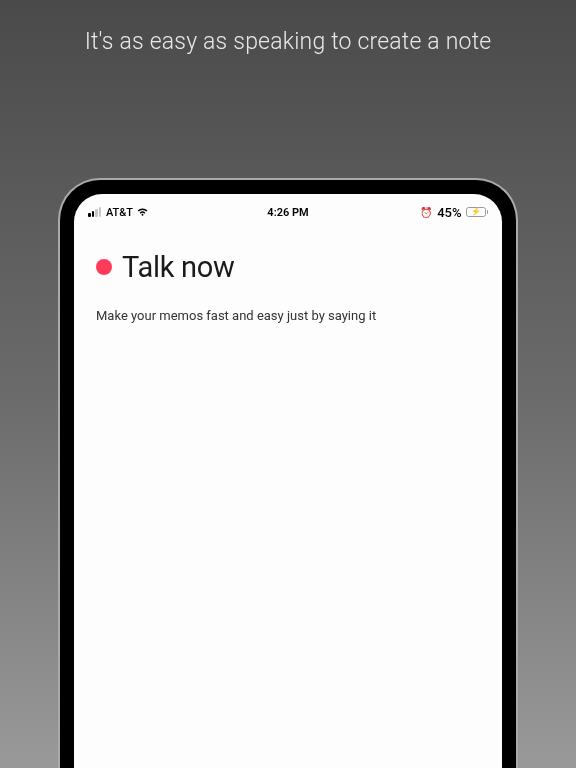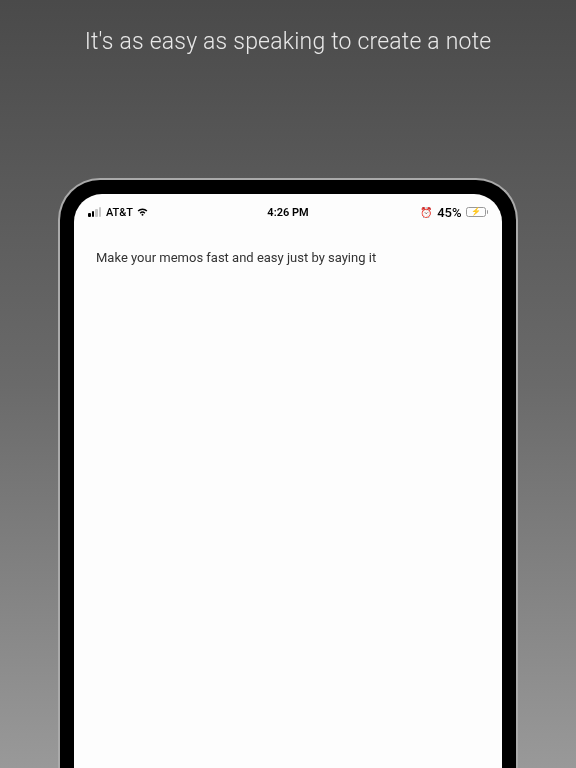--- a/index.html
+++ b/index.html
@@ -192,17 +192,21 @@
           <span class="battery-body">
             <span class="battery-fill"></span>
             <span class="battery-bolt">⚡</span>
           </span>
           <span class="battery-tip"></span>
         </span>
       </div>
     </div>
 
     <div class="content">
+      <div class="title-row">
+        <div class="record-dot"></div>
+        <div class="title-text">Talk now</div>
+      </div>
       <div class="body-text">Make your memos fast and easy just by saying it</div>
     </div>
 
   </div>
 </div>
 
 </body></html>

